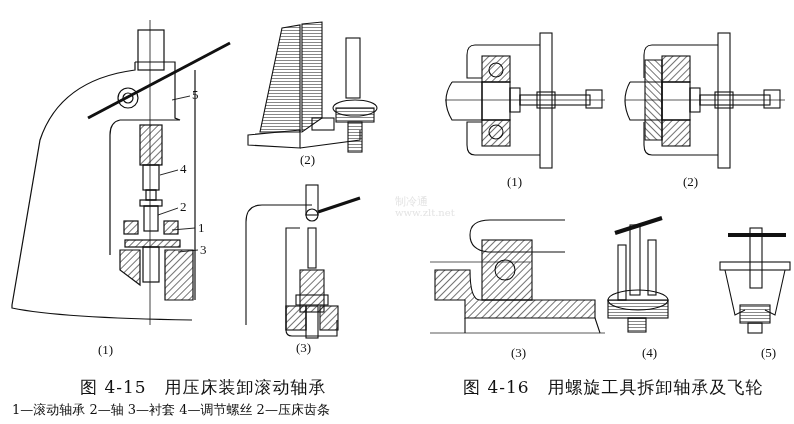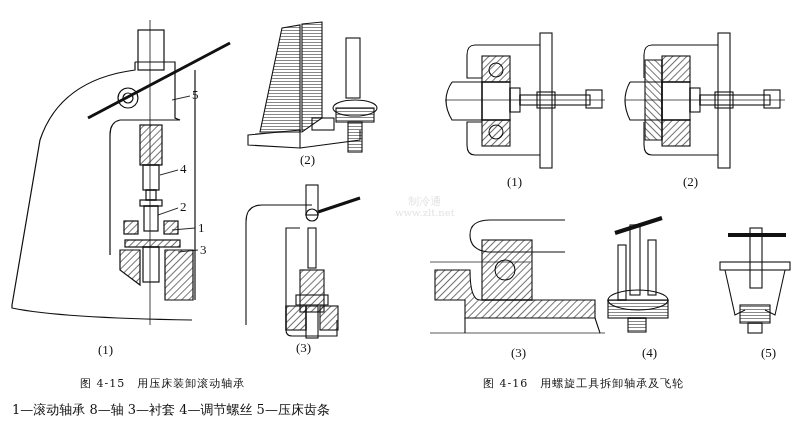--- a/index.html
+++ b/index.html
@@ -1,21 +1,21 @@
 <!DOCTYPE html>
 <html><head>
 <meta charset="utf-8">
 <style>
   html,body{margin:0;padding:0;background:#fff;}
   body{width:794px;height:424px;position:relative;overflow:hidden;font-family:"DejaVu Serif","Liberation Serif",serif;color:#111;}
   svg.fig{position:absolute;left:0;top:0;}
   .sub{position:absolute;font-size:13px;font-family:"Liberation Serif","DejaVu Serif",serif;}
-  .cap{position:absolute;font-size:11px;letter-spacing:1px;white-space:nowrap;}
+  .cap{position:absolute;font-size:17px;letter-spacing:1px;white-space:nowrap;}
   .legend{position:absolute;font-size:13px;white-space:nowrap;}
-  .watermark{position:absolute;color:#e4e4e4;font-size:11px;line-height:11px;text-align:center;}
+  .watermark{position:absolute;color:#e4e4e4;font-size:11px;line-height:11px;text-align:left;}
   .lbl{position:absolute;font-size:13px;font-family:"Liberation Serif",serif;}
 </style>
 </head>
 <body>
 
 <svg class="fig" width="794" height="424" viewBox="0 0 794 424">
   <defs>
     <pattern id="hatch" width="5" height="5" patternUnits="userSpaceOnUse" patternTransform="rotate(45)">
       <line x1="0" y1="0" x2="0" y2="5" stroke="#111" stroke-width="1.2"></line>
     </pattern>
@@ -164,14 +164,14 @@
 <span class="sub" style="left:511px;top:345px">(3)</span>
 <span class="sub" style="left:642px;top:345px">(4)</span>
 <span class="sub" style="left:761px;top:345px">(5)</span>
 
 <div class="watermark" style="left:395px;top:196px">
   <div>制冷通</div>
   <div style="font-size:10px">www.zlt.net</div>
 </div>
 
 <div class="cap" style="left:80px;top:376px">图 4-15　用压床装卸滚动轴承</div>
-<div class="legend" style="left:12px;top:401px">1—滚动轴承  8—轴  3—衬套  4—调节螺丝  5—压床齿条</div>
-<div class="cap" style="left:483px;top:376px">图 4-16　用螺旋工具拆卸轴承及飞轮</div>
+<div class="legend" style="left:12px;top:401px">1—滚动轴承  2—轴  3—衬套  4—调节螺丝  2—压床齿条</div>
+<div class="cap" style="left:463px;top:376px">图 4-16　用螺旋工具拆卸轴承及飞轮</div>
 
 </body></html>

